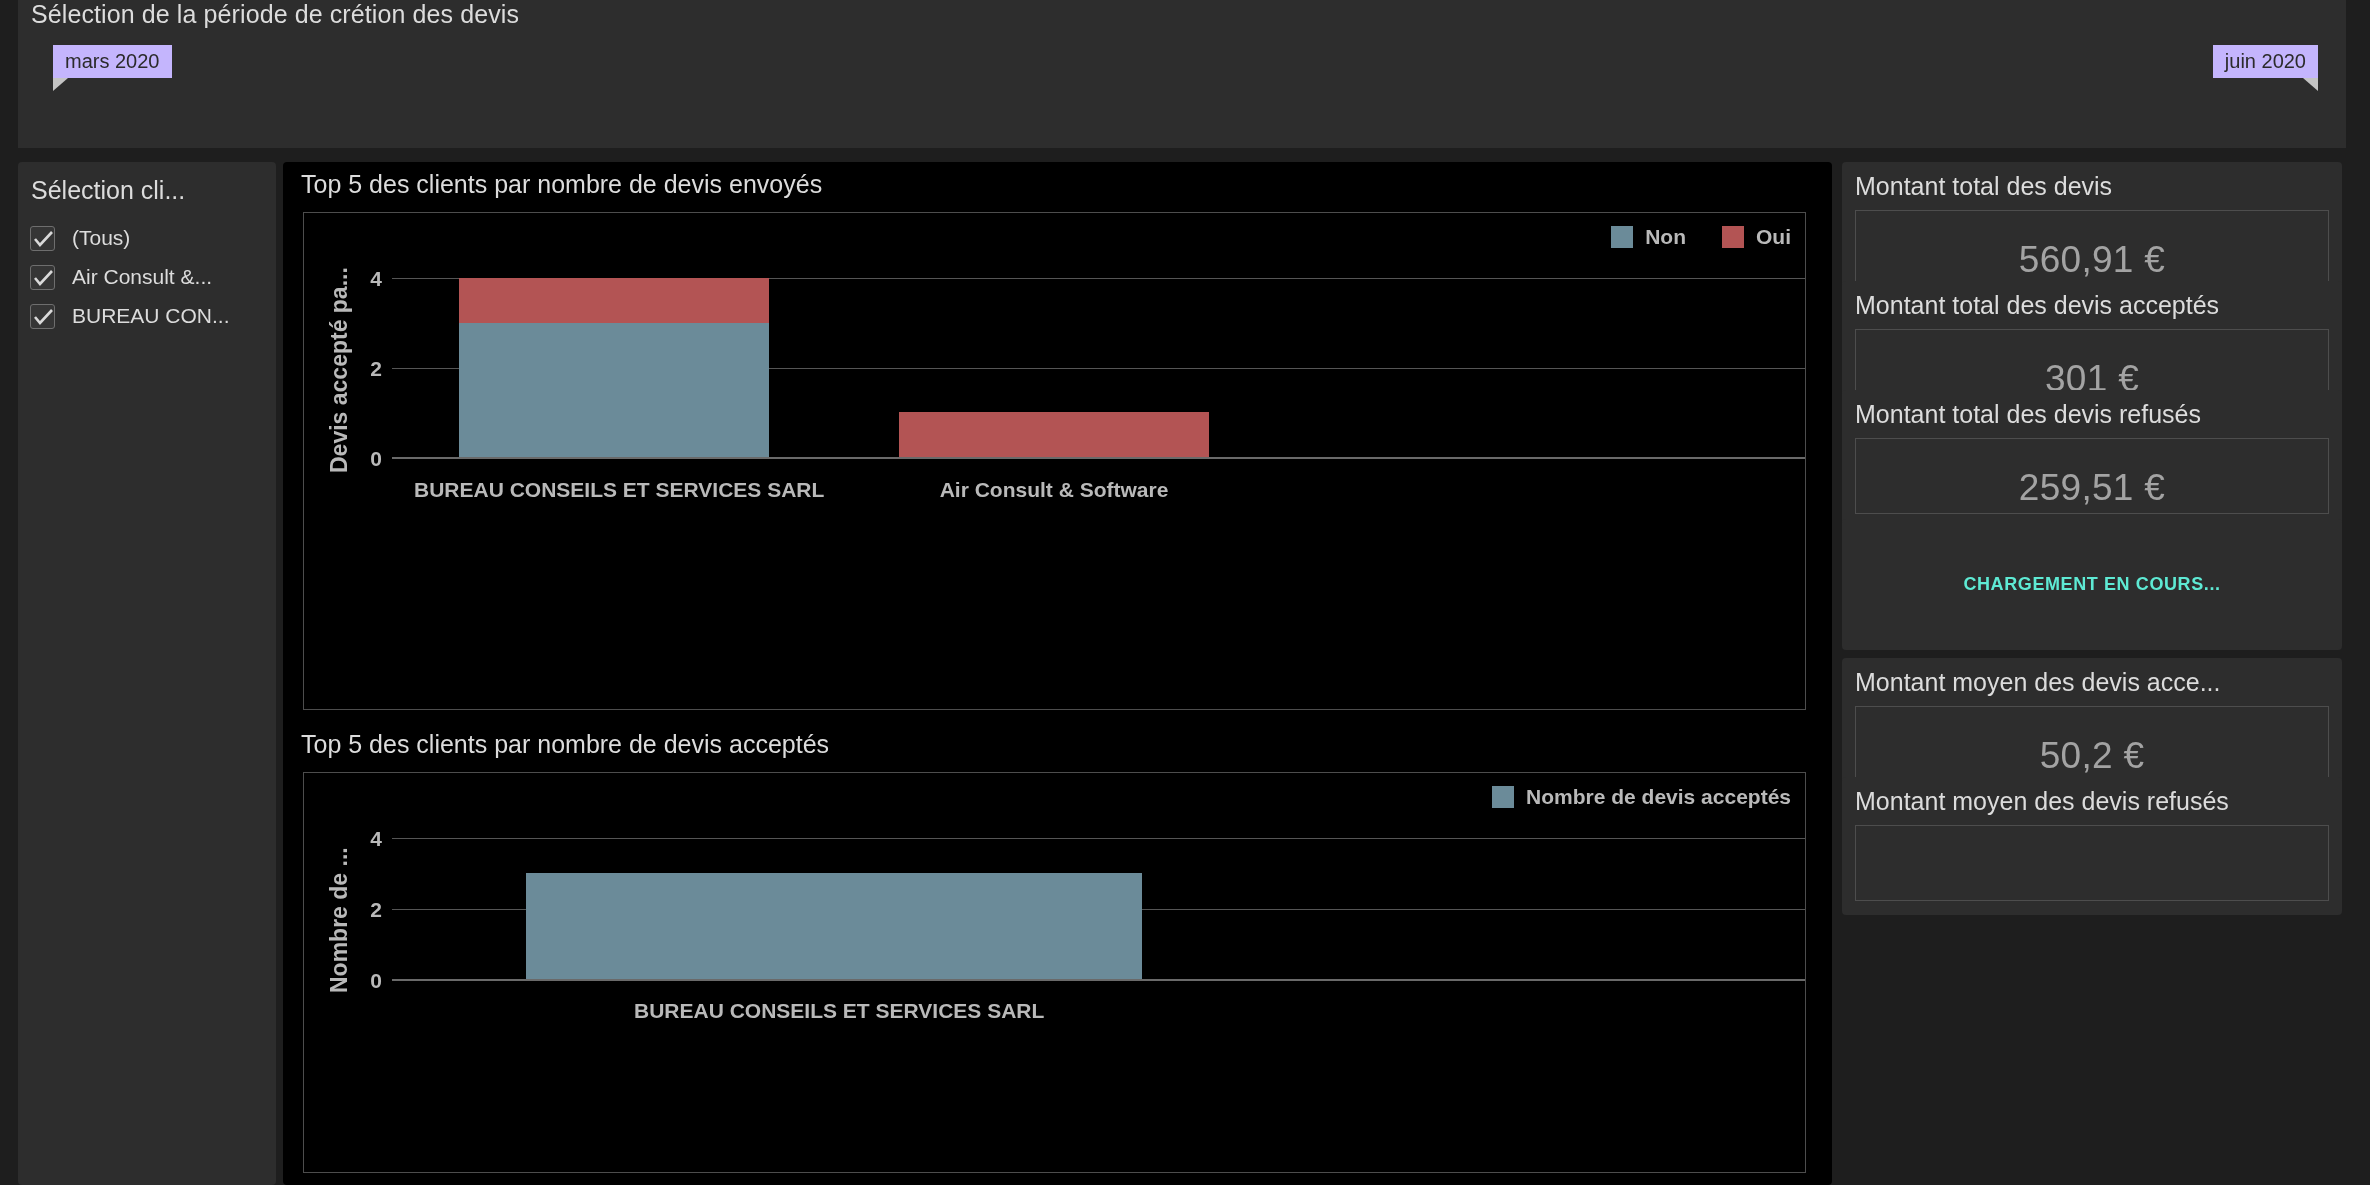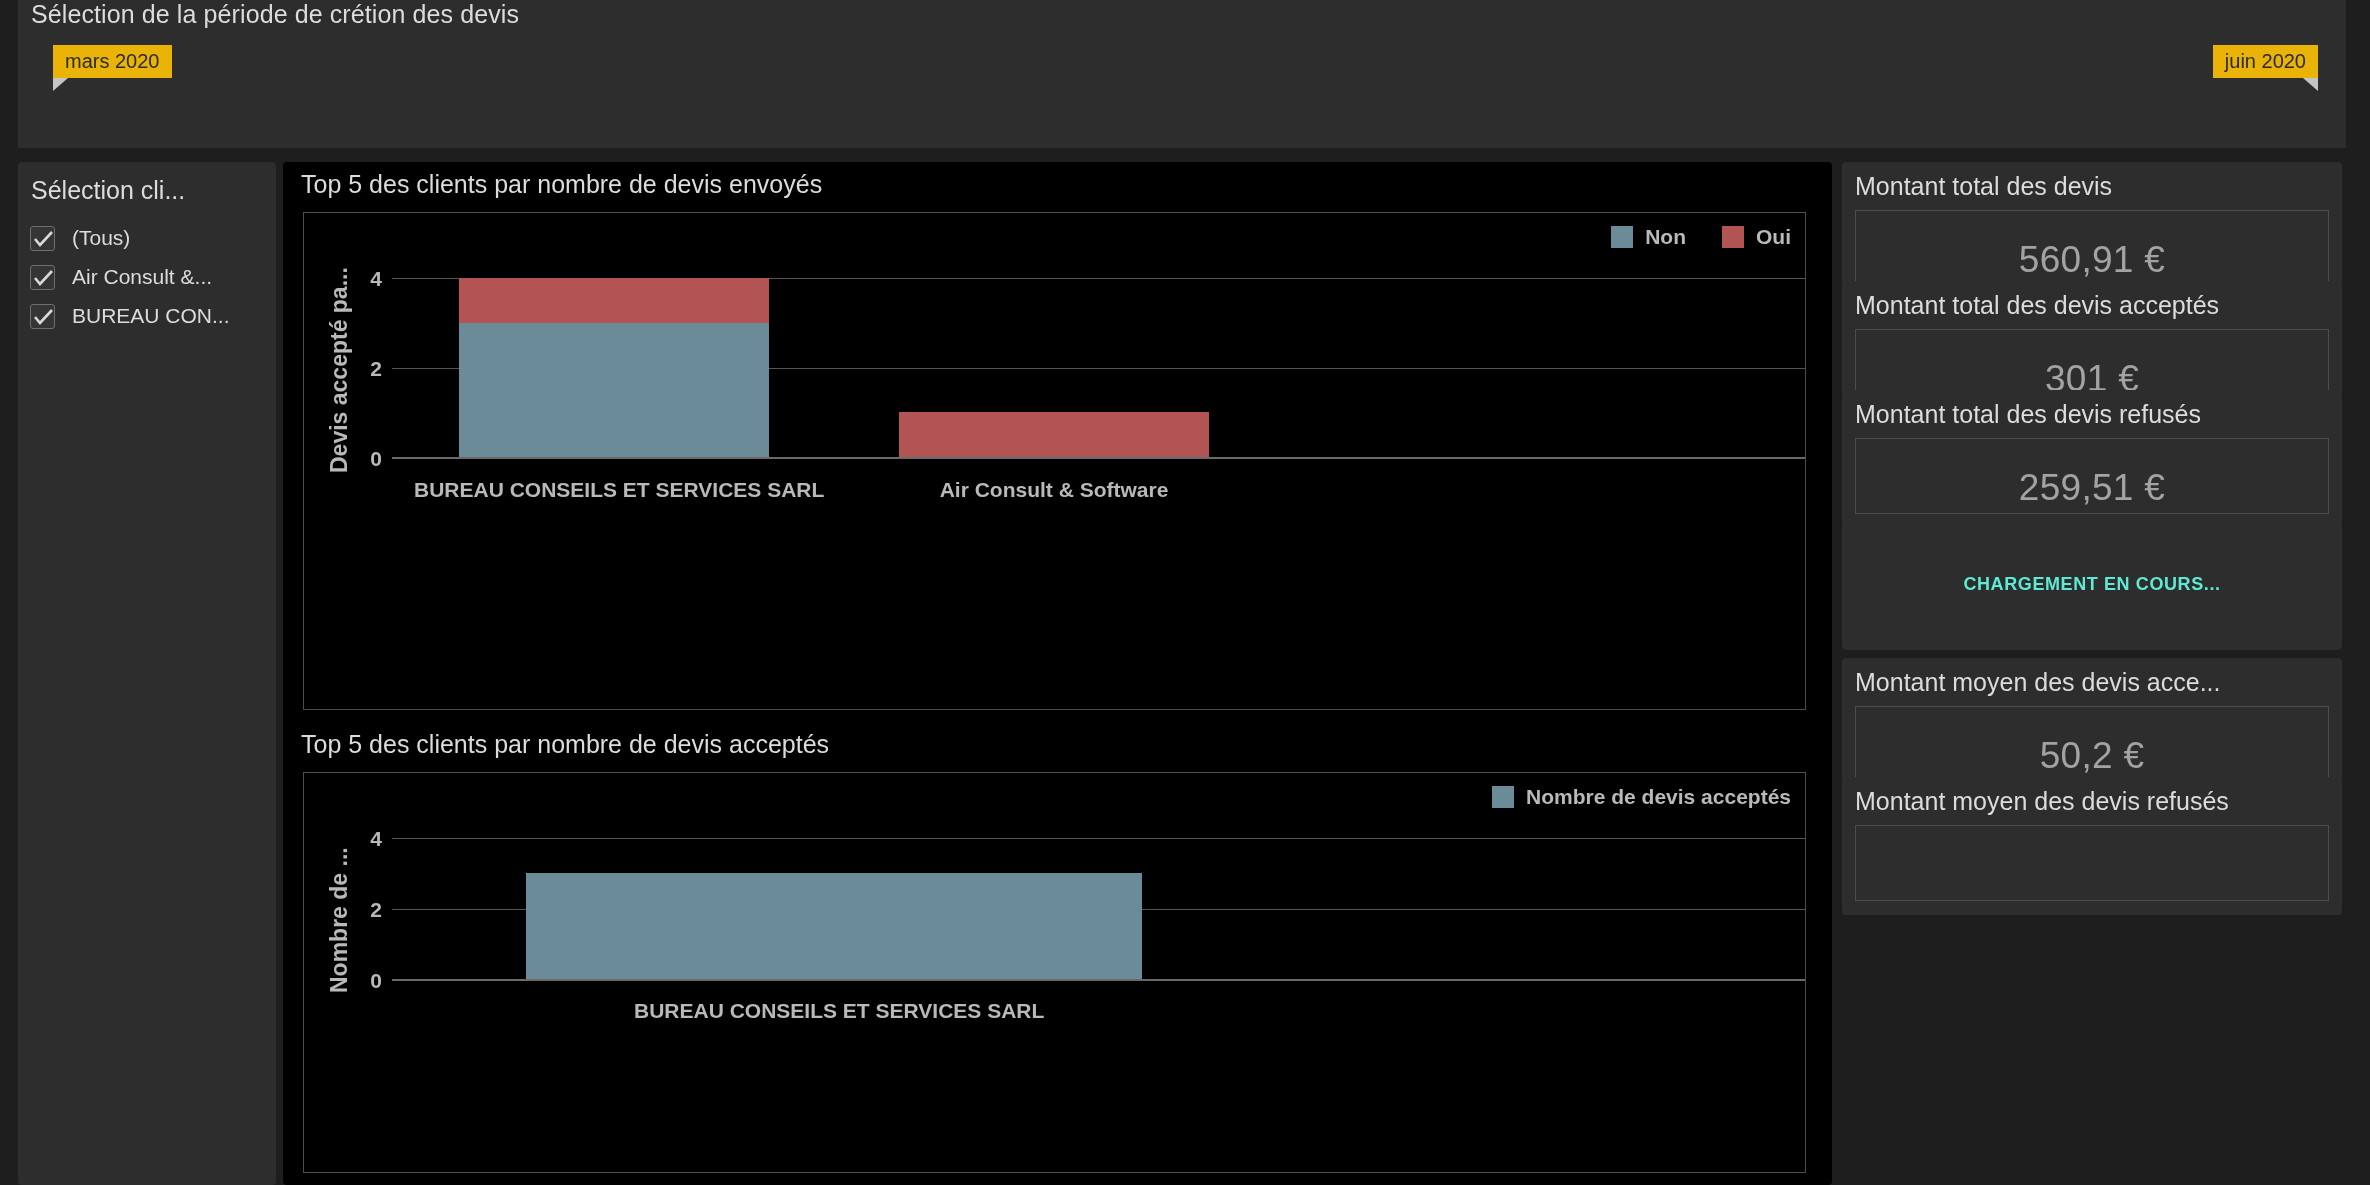--- a/index.html
+++ b/index.html
@@ -34,21 +34,21 @@
   }
   #slider-track-area {
     position: absolute;
     left: 0;
     top: 32px;
     right: 0;
     bottom: 0;
   }
   .date-bubble {
     position: absolute;
-    background: #eab308;
+    background: #c4b5fd;
     color: #2b2b2b;
     font-size: 20px;
     padding: 6px 12px 7px 12px;
     white-space: nowrap;
     line-height: 1;
   }
   .date-bubble .tail {
     position: absolute;
     bottom: -13px;
     width: 0;

